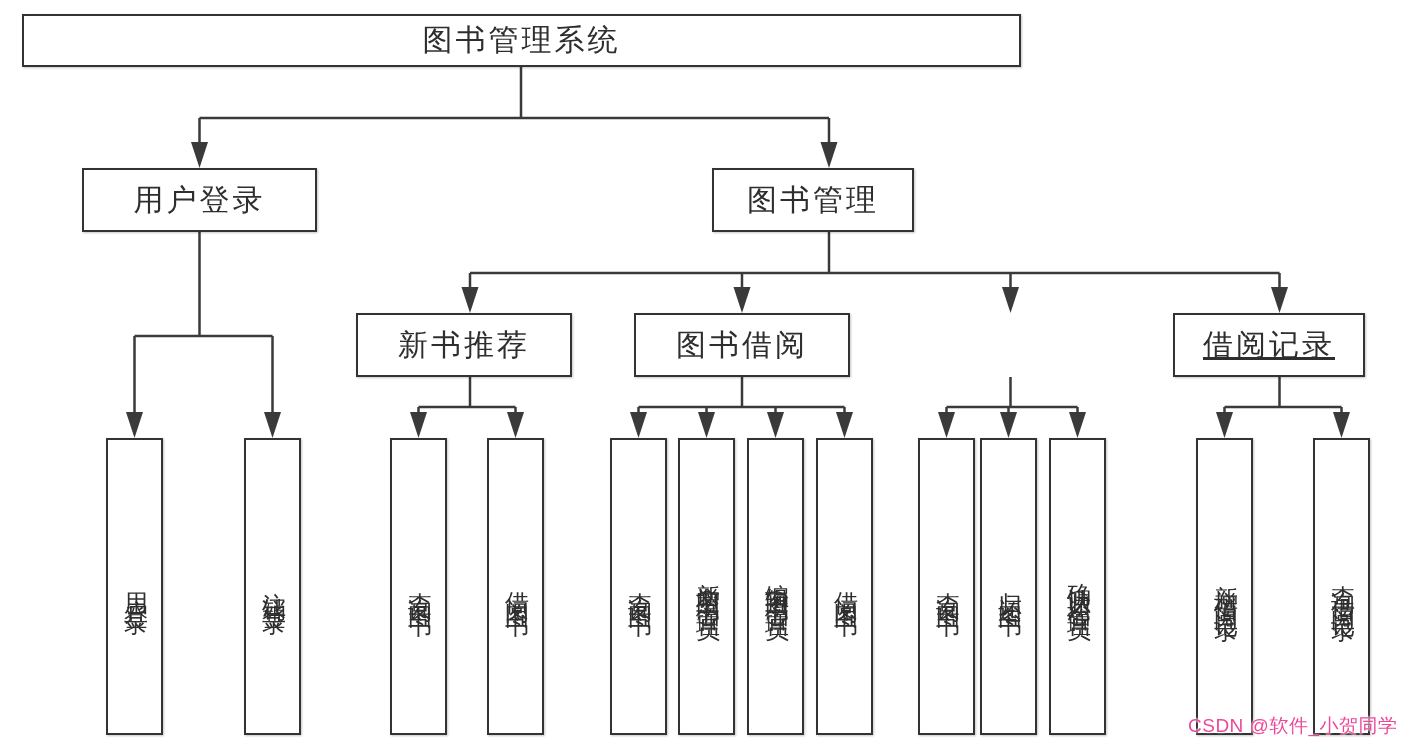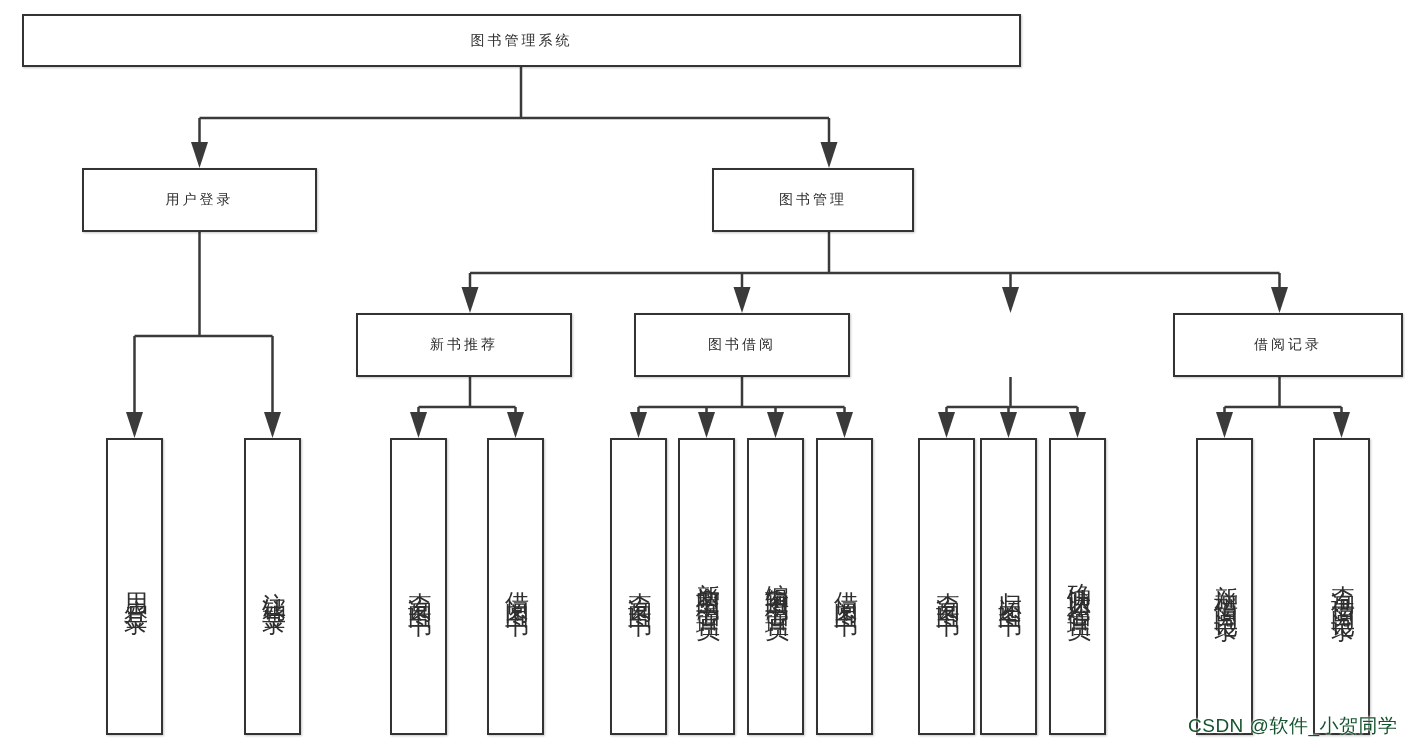--- a/index.html
+++ b/index.html
@@ -24,21 +24,21 @@
   .wires polygon { fill: #3a3a3a; stroke: none; }
   .node {
     position: absolute;
     box-sizing: border-box;
     background: #ffffff;
     border: 2.5px solid #333333;
     color: #2e2e2e;
     display: flex;
     align-items: center;
     justify-content: center;
-    font-size: 14px;
+    font-size: 30px;
     letter-spacing: 3px;
     box-shadow: 1px 1px 2px rgba(0,0,0,0.22);
   }
   .vnode {
     position: absolute;
     box-sizing: border-box;
     width: 57px;
     height: 297px;
     top: 438px;
     background: #ffffff;
@@ -51,21 +51,21 @@
     line-height: 50px;
     letter-spacing: 7px;
     box-shadow: 1px 1px 2px rgba(0,0,0,0.22);
   }
   .vl { letter-spacing: 5px; }
   .watermark {
     position: absolute;
     left: 1188px;
     top: 713px;
     font-size: 19px;
-    color: #14532d;
+    color: #ec4899;
     letter-spacing: 0.5px;
     white-space: nowrap;
     text-shadow: 0 0 3px #ffffff, 0 0 2px #ffffff;
     z-index: 5;
   }
 </style>
 </head>
 <body>
 
 <div class="canvas">
@@ -101,21 +101,21 @@
     </g>
   </svg>
 
   <div class="node" style="left:22px; top:14px; width:999px; height:53px;">图书管理系统</div>
 
   <div class="node" style="left:82px; top:168px; width:235px; height:64px;">用户登录</div>
   <div class="node" style="left:712px; top:168px; width:202px; height:64px;">图书管理</div>
 
   <div class="node" style="left:356px; top:313px; width:216px; height:64px;">新书推荐</div>
   <div class="node" style="left:634px; top:313px; width:216px; height:64px;">图书借阅</div>
-  <div class="node" style="left:1173px; top:313px; width:230px; height:64px;">借阅记录</div>
+  <div class="node" style="left:1173px; top:313px; width:192px; height:64px;text-decoration:underline;">借阅记录</div>
 
   <div class="vnode" style="left:106px;">用户登录</div>
   <div class="vnode" style="left:244px;">注销登录</div>
 
   <div class="vnode" style="left:390px;">查询图书</div>
   <div class="vnode" style="left:487px;">借阅图书</div>
 
   <div class="vnode" style="left:610px;">查询图书</div>
   <div class="vnode vl" style="left:678px;">新增图书（管理员）</div>
   <div class="vnode vl" style="left:747px;">编辑图书（管理员）</div>

